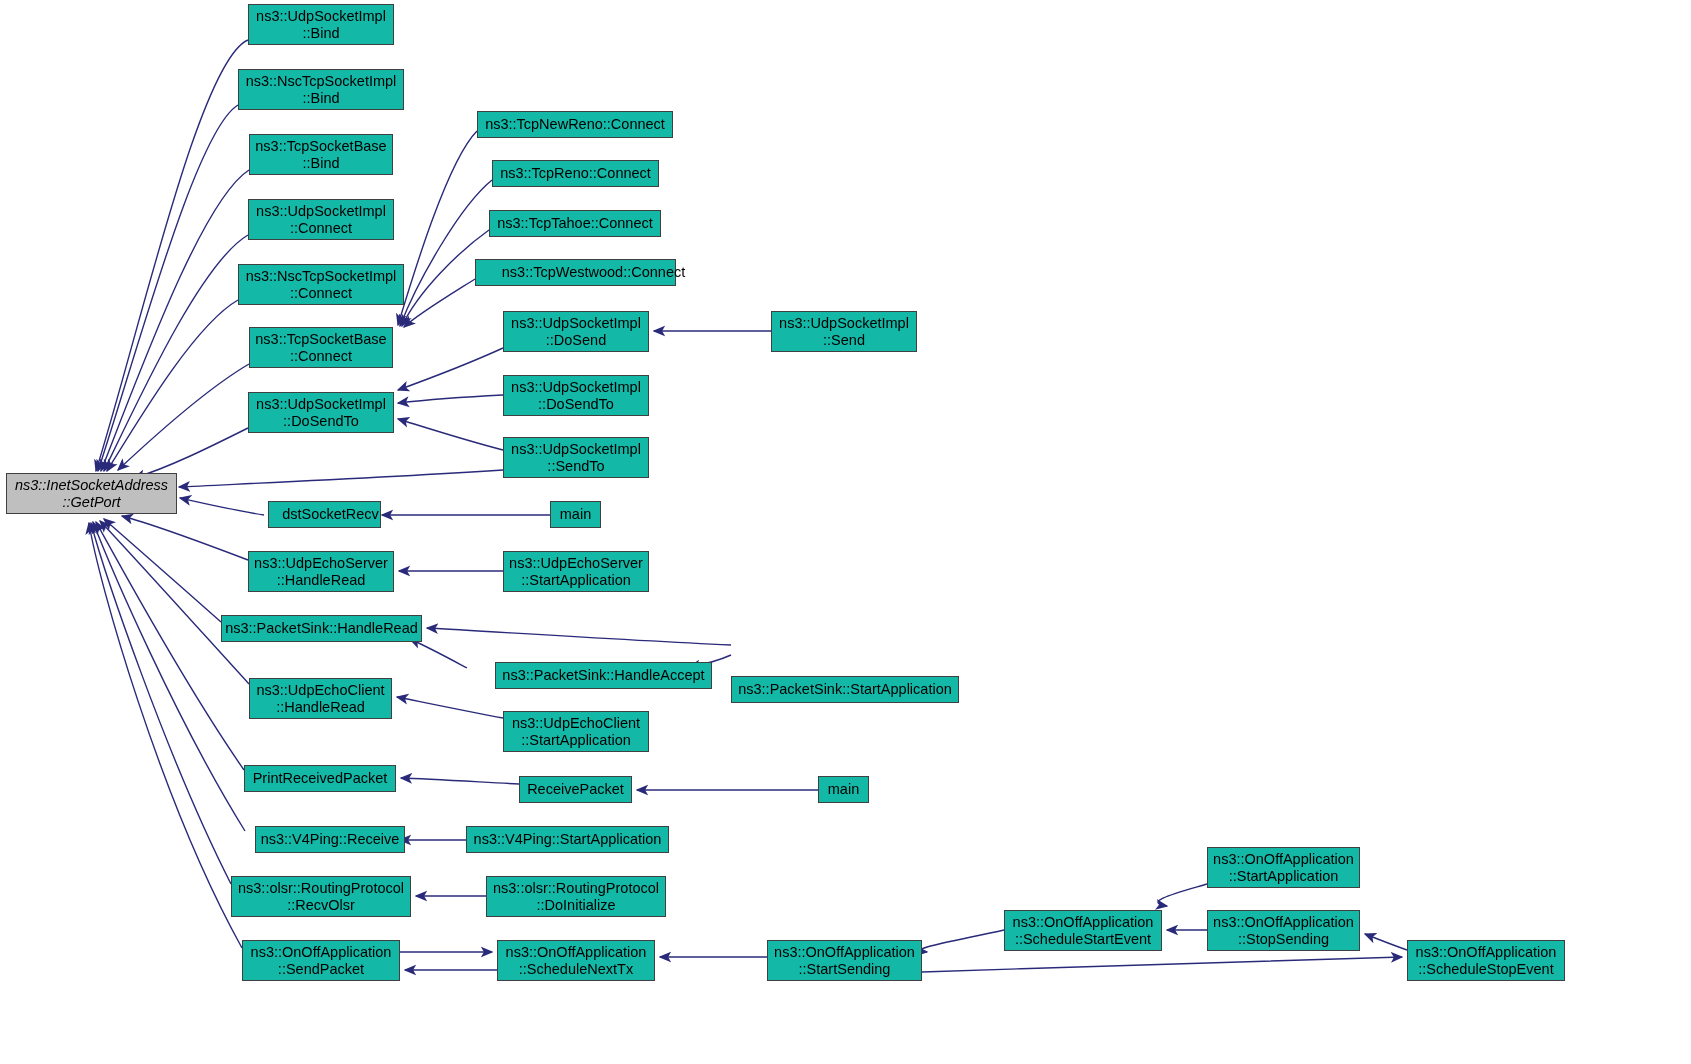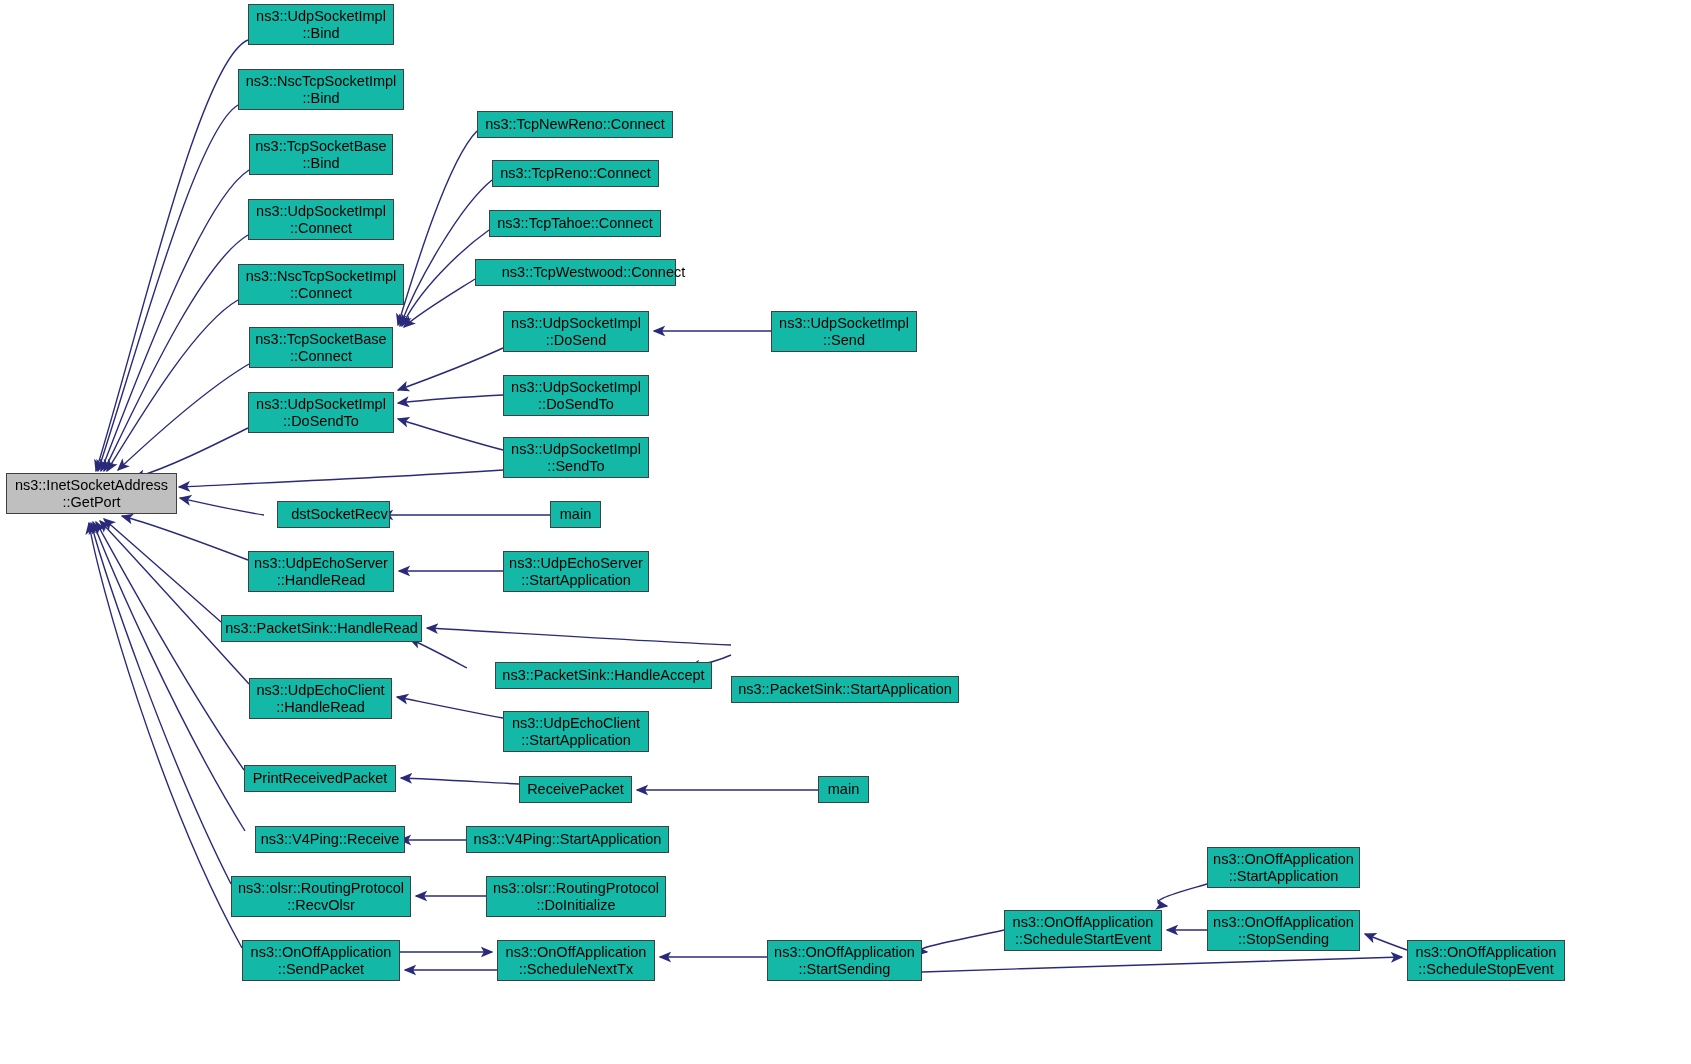--- a/index.html
+++ b/index.html
@@ -61,37 +61,37 @@
         <path d="M497,970 L405,970" fill="none" stroke="#2a2a7a" stroke-width="1.4" marker-end="url(#arrowhead)"></path>
         <path d="M767,957 L660,957" fill="none" stroke="#2a2a7a" stroke-width="1.4" marker-end="url(#arrowhead)"></path>
         <path d="M1004,930 C960,940 900,950 927,952" fill="none" stroke="#2a2a7a" stroke-width="1.4" marker-end="url(#arrowhead)"></path>
         <path d="M1207,884 C1180,892 1140,902 1167,906" fill="none" stroke="#2a2a7a" stroke-width="1.4" marker-end="url(#arrowhead)"></path>
         <path d="M1207,930 L1167,930" fill="none" stroke="#2a2a7a" stroke-width="1.4" marker-end="url(#arrowhead)"></path>
         <path d="M1407,950 C1390,944 1375,938 1365,934" fill="none" stroke="#2a2a7a" stroke-width="1.4" marker-end="url(#arrowhead)"></path>
         <path d="M922,972 C1100,966 1300,960 1402,957" fill="none" stroke="#2a2a7a" stroke-width="1.4" marker-end="url(#arrowhead)"></path>
       </g>
   </svg>
   <div id="node-layer">
-      <div class="node highlight" style="left: 6px; top: 473px; width: 171px; height: 41px; background: rgb(191, 191, 191);"><span class="lbl">ns3::InetSocketAddress
+      <div class="node highlight" style="left: 6px; top: 473px; width: 171px; height: 41px; background: rgb(191, 191, 191); font-style: italic;"><span class="lbl">ns3::InetSocketAddress
 ::GetPort</span></div>
       <div class="node" style="left: 248px; top: 4px; width: 146px; height: 41px;"><span class="lbl">ns3::UdpSocketImpl
 ::Bind</span></div>
       <div class="node" style="left: 238px; top: 69px; width: 166px; height: 41px;"><span class="lbl">ns3::NscTcpSocketImpl
 ::Bind</span></div>
       <div class="node" style="left: 249px; top: 134px; width: 144px; height: 41px;"><span class="lbl">ns3::TcpSocketBase
 ::Bind</span></div>
       <div class="node" style="left: 248px; top: 199px; width: 146px; height: 41px;"><span class="lbl">ns3::UdpSocketImpl
 ::Connect</span></div>
       <div class="node" style="left: 238px; top: 264px; width: 166px; height: 41px;"><span class="lbl">ns3::NscTcpSocketImpl
 ::Connect</span></div>
       <div class="node" style="left: 249px; top: 327px; width: 144px; height: 41px;"><span class="lbl">ns3::TcpSocketBase
 ::Connect</span></div>
       <div class="node" style="left: 248px; top: 392px; width: 146px; height: 41px;"><span class="lbl">ns3::UdpSocketImpl
 ::DoSendTo</span></div>
-      <div class="node" style="left: 277px; top: 501px; width: 113px; height: 27px; padding-left: 12px;"><span class="lbl">dstSocketRecv</span></div>
+      <div class="node" style="left: 268px; top: 501px; width: 113px; height: 27px; padding-left: 12px;"><span class="lbl">dstSocketRecv</span></div>
       <div class="node" style="left: 248px; top: 551px; width: 146px; height: 41px;"><span class="lbl">ns3::UdpEchoServer
 ::HandleRead</span></div>
       <div class="node" style="left: 221px; top: 615px; width: 201px; height: 27px;"><span class="lbl">ns3::PacketSink::HandleRead</span></div>
       <div class="node" style="left: 249px; top: 678px; width: 143px; height: 41px;"><span class="lbl">ns3::UdpEchoClient
 ::HandleRead</span></div>
       <div class="node" style="left: 244px; top: 765px; width: 152px; height: 27px;"><span class="lbl">PrintReceivedPacket</span></div>
       <div class="node" style="left: 255px; top: 826px; width: 150px; height: 27px;"><span class="lbl">ns3::V4Ping::Receive</span></div>
       <div class="node" style="left: 231px; top: 876px; width: 180px; height: 41px;"><span class="lbl">ns3::olsr::RoutingProtocol
 ::RecvOlsr</span></div>
       <div class="node" style="left: 242px; top: 940px; width: 158px; height: 41px;"><span class="lbl">ns3::OnOffApplication

